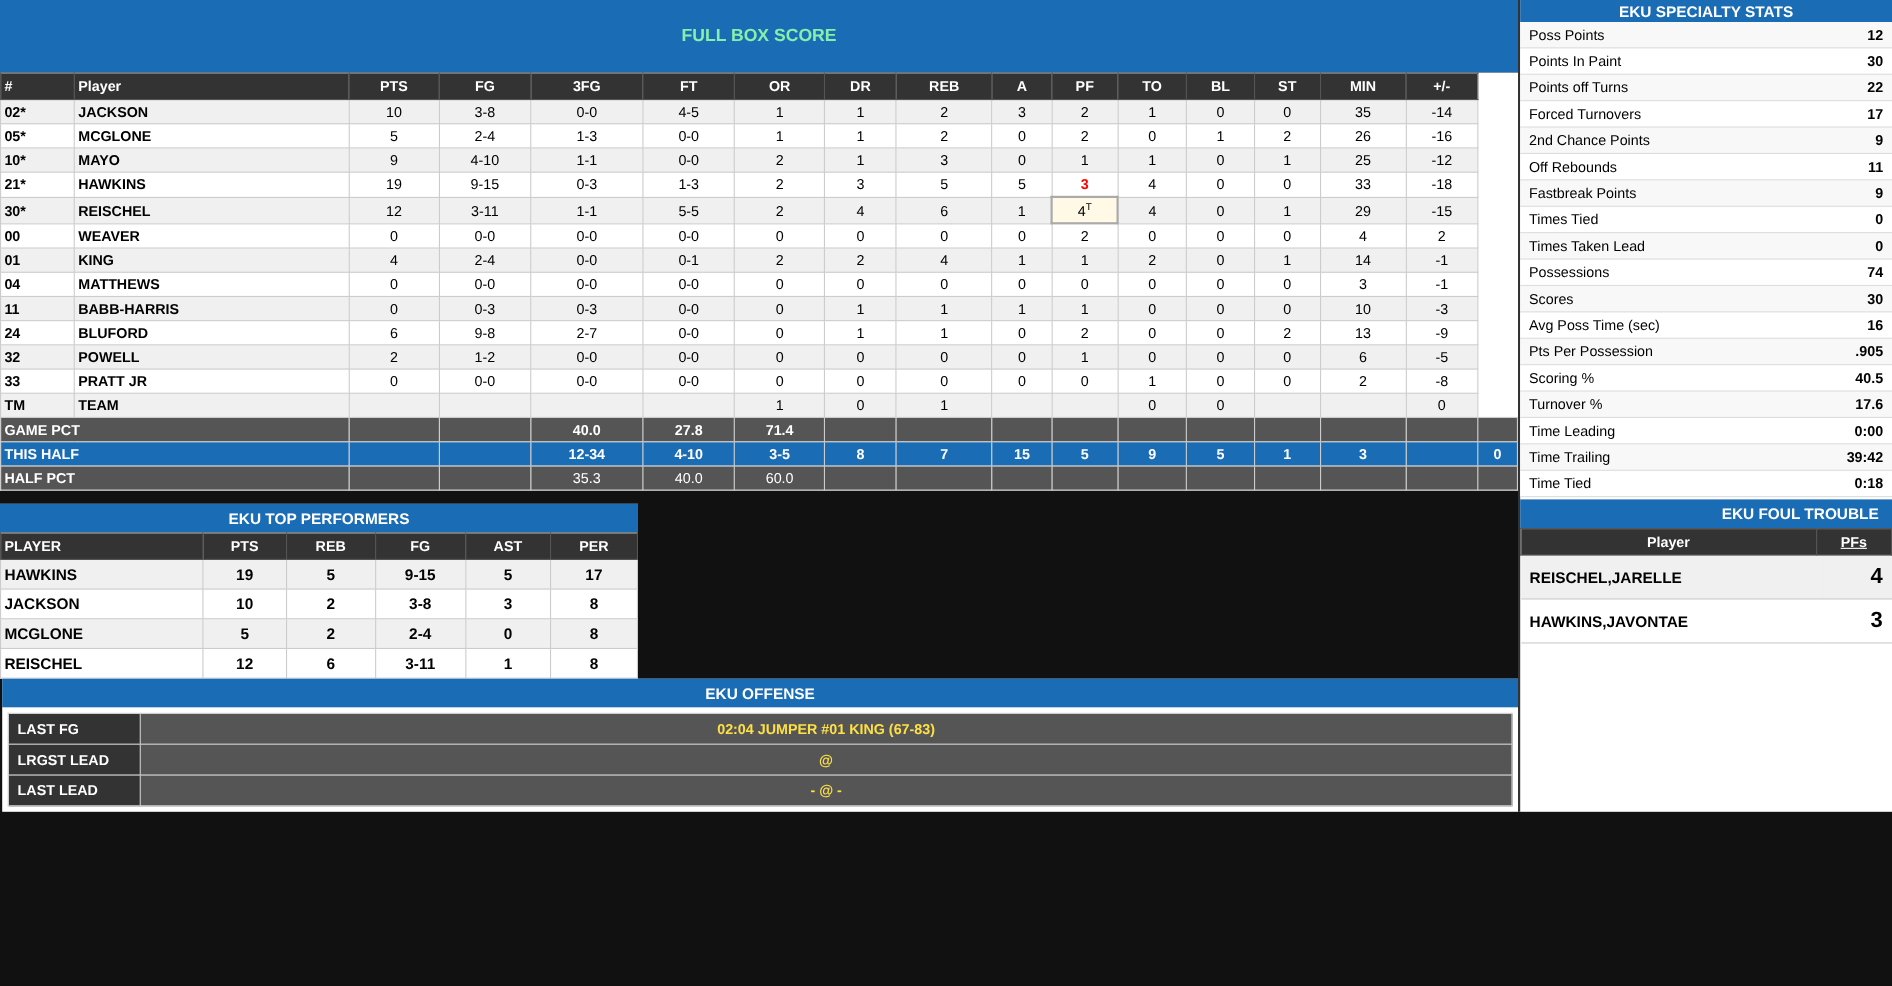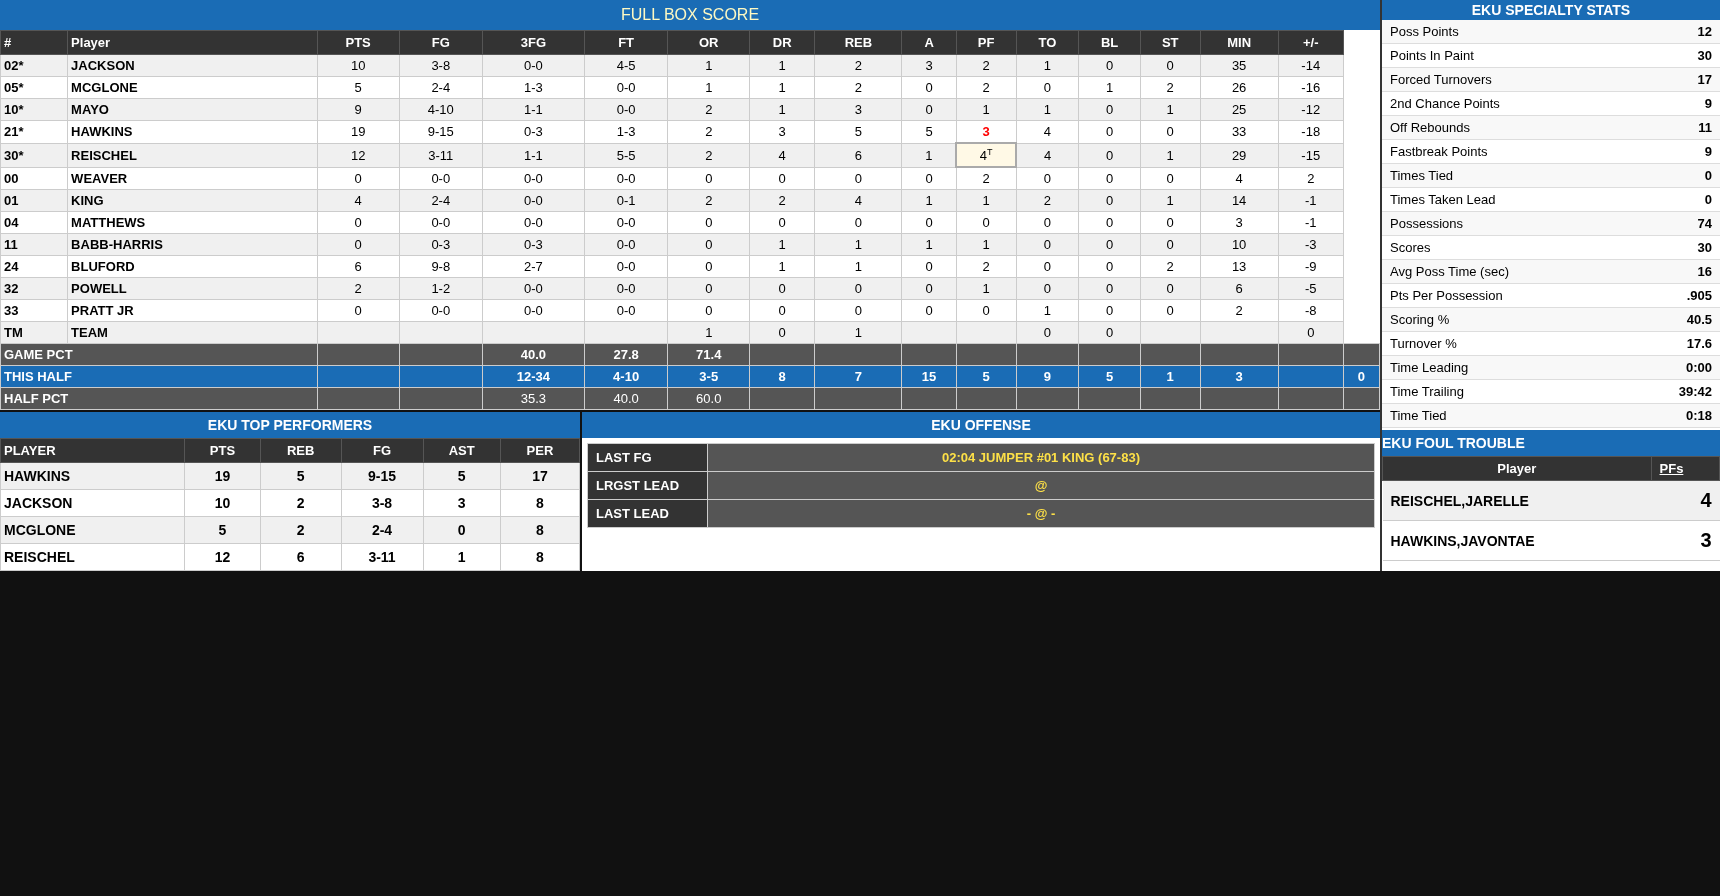--- a/index.html
+++ b/index.html
@@ -23,25 +23,25 @@
     }
     .right-section {
       width: 340px;
       background: #fff;
       border-left: 2px solid #333;
     }
 
     
     .box-score-header {
       background: #1a6cb5;
-      color: #fef9c3;
+      color: #86efac;
       text-align: center;
-      font-weight: normal;
+      font-weight: bold;
       font-size: 16px;
-      padding: 6px 0;
+      padding: 24px 0;
     }
     table.box-score {
       width: 100%;
       border-collapse: collapse;
       background: #fff;
     }
     table.box-score thead tr th {
       background: #333;
       color: #fff;
       font-weight: bold;
@@ -94,21 +94,22 @@
     .cell-red { color: red !important; font-weight: bold; }
     .cell-boxed {
       border: 2px solid #aaa !important;
       background: #fff9e6 !important;
     }
     .superscript { font-size: 9px; vertical-align: super; }
 
     
     .bottom-section {
       display: flex;
-      margin-top: 2px;
+      flex-direction: column;
+      margin-top: 12px;
     }
     .top-performers {
       width: 580px;
       background: #fff;
     }
     .offense-section {
       flex: 1;
       background: #fff;
       margin-left: 2px;
     }
@@ -196,24 +197,24 @@
     table.specialty-table tr:nth-child(odd) { background: #f8f8f8; }
     table.specialty-table tr:nth-child(even) { background: #fff; }
 
     
     .foul-section {
       margin-top: 2px;
     }
     .foul-header {
       background: #1a6cb5;
       color: #fff;
-      text-align: left;
+      text-align: right;
       font-weight: bold;
       font-size: 14px;
-      padding: 5px 0;
+      padding: 5px 12px;
     }
     table.foul-table {
       width: 100%;
       border-collapse: collapse;
     }
     table.foul-table thead tr th {
       background: #333;
       color: #fff;
       padding: 4px 8px;
       font-size: 13px;
@@ -637,20 +638,24 @@
       <tbody id="specialty-body">
           <tr>
             <td>Poss Points</td>
             <td>12</td>
           </tr>
           <tr>
             <td>Points In Paint</td>
             <td>30</td>
           </tr>
           <tr>
+            <td>Points off Turns</td>
+            <td>22</td>
+          </tr>
+          <tr>
             <td>Forced Turnovers</td>
             <td>17</td>
           </tr>
           <tr>
             <td>2nd Chance Points</td>
             <td>9</td>
           </tr>
           <tr>
             <td>Off Rebounds</td>
             <td>11</td>
@@ -705,21 +710,21 @@
           </tr>
         </tbody>
     </table>
 
     <div class="foul-section">
       <div class="foul-header">EKU FOUL TROUBLE</div>
       <table class="foul-table">
         <thead>
           <tr>
             <th>Player</th>
-            <th style="text-align:left;text-decoration:underline;">PFs</th>
+            <th style="text-align:center;text-decoration:underline;">PFs</th>
           </tr>
         </thead>
         <tbody id="foul-body">
             <tr>
               <td>REISCHEL,JARELLE</td>
               <td style="text-align: right;">4</td>
             </tr>
             <tr>
               <td>HAWKINS,JAVONTAE</td>
               <td style="text-align: right;">3</td>

